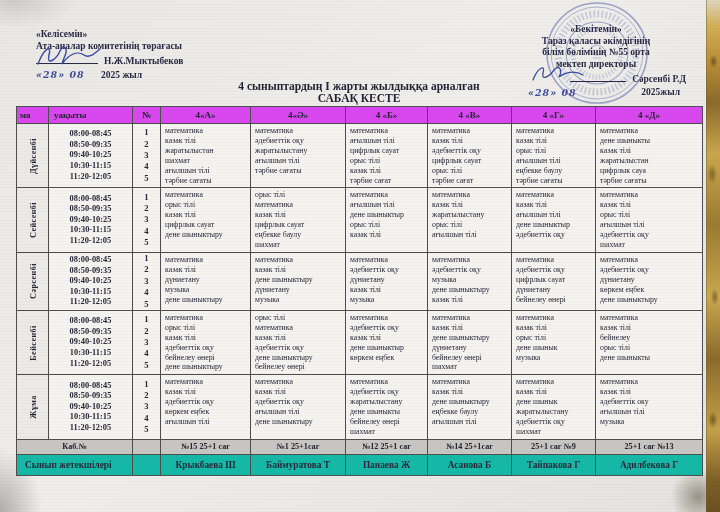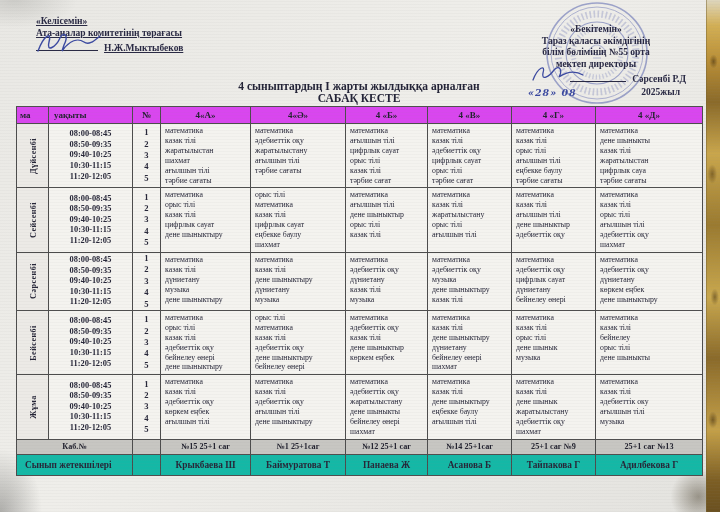--- a/index.html
+++ b/index.html
@@ -20,21 +20,21 @@
       radial-gradient(6px 10px at 50% 12%, rgba(60,40,10,.55), transparent 70%),
       radial-gradient(7px 14px at 40% 34%, rgba(70,45,10,.5), transparent 70%),
       radial-gradient(6px 12px at 60% 58%, rgba(60,40,10,.5), transparent 70%),
       radial-gradient(7px 12px at 45% 82%, rgba(60,40,10,.55), transparent 70%),
       linear-gradient(180deg,#ded6be 0%,#d2af55 5%,#b98e36 12%,#8a6a2a 20%,#c9a64c 30%,#9a7a30 44%,#c9a84e 58%,#8a6a2a 70%,#c4a048 84%,#7c5e24 94%,#6a5020 100%);
     border-left:1px solid rgba(120,100,50,.5);
   }
 
   
   .approval { position:absolute; font-weight:bold; font-size:9.5px; line-height:11.5px; color:#2a2a44; }
-  .approval-left { left:36px; top:16px;text-decoration:underline; }
+  .approval-left { left:36px; top:29px; }
   .approval-right { right:26px; top:24px; width:196px; text-align:center; }
   .sig-row { position:relative; height:16px; }
   .sig-line { display:inline-block; width:62px; border-bottom:1px solid #2a2a44; height:12px; }
   .sig-svg { position:absolute; left:-4px; top:-10px; }
   .sig-name { margin-left:6px; }
   .hw { font-style:italic; font-family:"DejaVu Serif", serif; color:#3c4aa0; font-weight:bold; letter-spacing:1px; }
   .date-row { margin-top:1px; }
   .date-row .yr { margin-left:14px; }
   .approval-right .sig-row { text-align:right; padding-right:8px; }
   .approval-right .date-row { display:flex; justify-content:space-between; padding:0 14px 0 30px; }
@@ -96,20 +96,24 @@
   </div>
 
   <div class="approval approval-left">
     <div>«Келісемін»</div>
     <div>Ата-аналар комитетінің төрағасы</div>
     <div class="sig-row">
       <svg class="sig-svg" width="72" height="28" viewBox="0 0 72 28">
         <path d="M6 22 C 12 6, 20 2, 17 13 C 14 24, 24 18, 28 9 C 32 2, 37 6, 32 16 L 30 22 C 38 11, 46 9, 52 13 C 57 17, 63 11, 68 7" fill="none" stroke="#3c4aa0" stroke-width="1.4" stroke-linecap="round"></path>
       </svg>
       <span class="sig-line"></span><span class="sig-name">Н.Ж.Мыктыбеков</span>
+    </div>
+    <div class="date-row">
+      <span class="hw">«28»  08</span>
+      <span class="yr">2025 жыл</span>
     </div>
   </div>
 
   <div class="approval approval-right">
     <div>«Бекітемін»</div>
     <div>Тараз қаласы әкімдігінің</div>
     <div>білім бөлімінің №55 орта</div>
     <div>мектеп  директоры</div>
     <div class="sig-row">
       <svg class="sig-svg" style="left:30px;top:-8px" width="60" height="24" viewBox="0 0 60 24">

